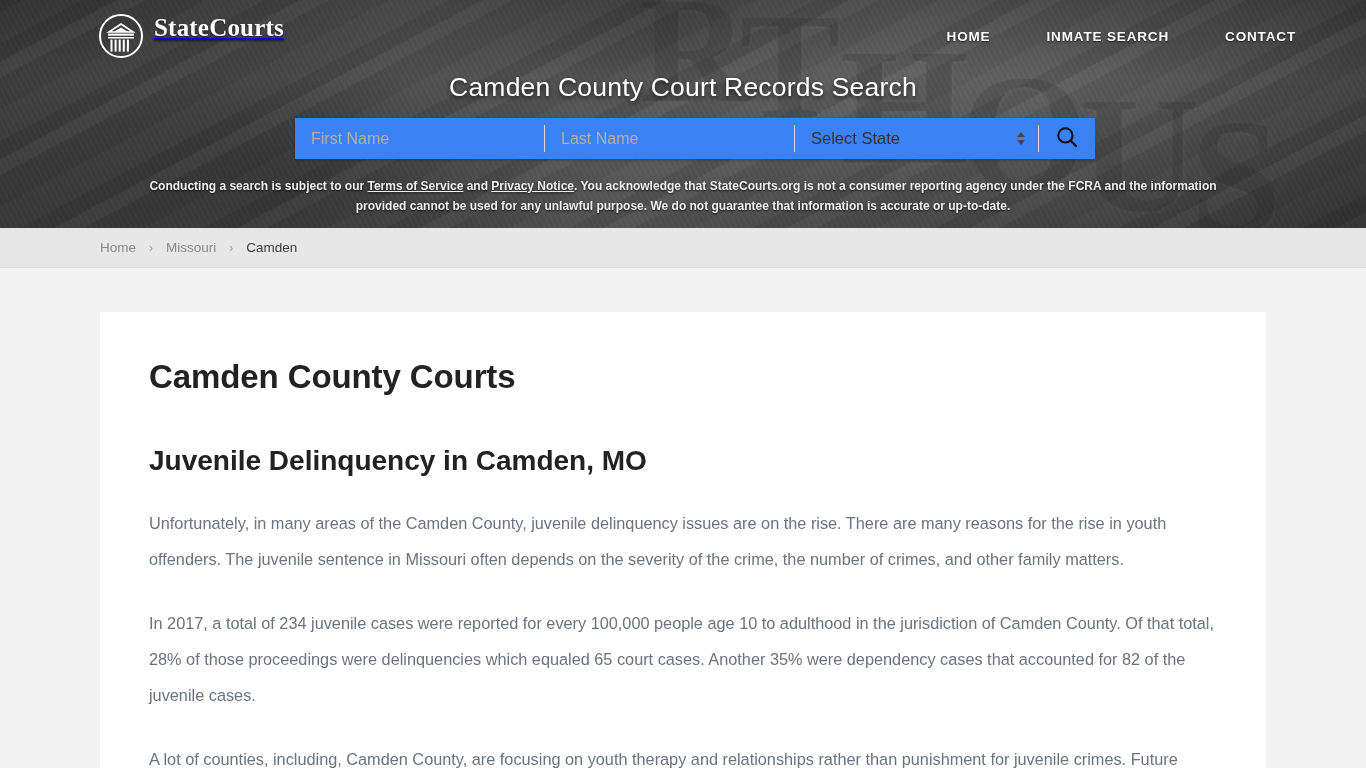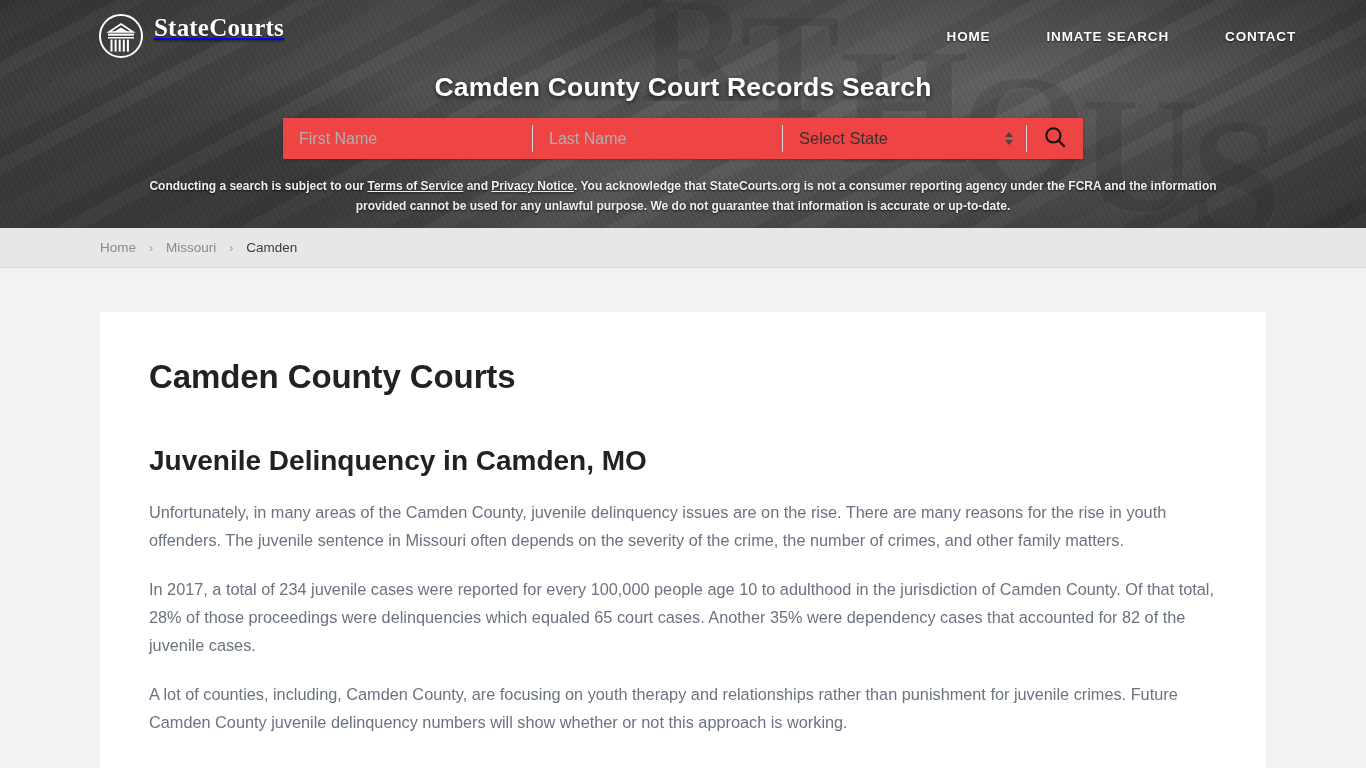--- a/index.html
+++ b/index.html
@@ -91,30 +91,30 @@
     font-size:13.5px; font-weight:700; letter-spacing:.85px;
     text-shadow:0 1px 2px rgba(0,0,0,.7);
   }
 
   
   .hero-title {
     position:absolute; left:0; top:72px; width:100%;
     text-align:center;
     color:#ffffff;
     font-size:26.5px;
-    font-weight:700;
+    font-weight:400;
     letter-spacing:.2px;
     text-shadow:0 2px 4px rgba(0,0,0,.65);
   }
 
   
   .search-wrap {
-    position:absolute; left:283px; top:118px;
+    position:absolute; left:295px; top:118px;
     width:800px; height:41px;
-    background:#ef4444;
+    background:#3b82f6;
     display:flex; align-items:stretch;
     box-shadow:0 1px 3px rgba(0,0,0,.25);
   }
   .search-wrap input {
     border:0; outline:0; background:transparent;
     font-family:"Liberation Sans", sans-serif;
     font-size:16px; color:#333;
     padding:0 16px;
   }
   .search-wrap input::placeholder { color:#b0b0b0; }
@@ -171,22 +171,22 @@
   }
   .h1 {
     font-size:33px; font-weight:700; color:#222222;
     letter-spacing:-.1px;
   }
   .h2 {
     margin-top:49px;
     font-size:28px; font-weight:700; color:#222222;
   }
   .body-p {
-    margin-top:21px;
-    font-size:16.3px; line-height:28px; color:#6b7280;
+    margin-top:28px;
+    font-size:16.3px; line-height:36px; color:#6b7280;
   }
 </style>
 </head>
 <body>
 
 <div class="hero">
   <div class="hero-bg"></div>
   <div class="hero-letters">
     <span class="hl1">R</span>
     <span class="hl2">T</span>

